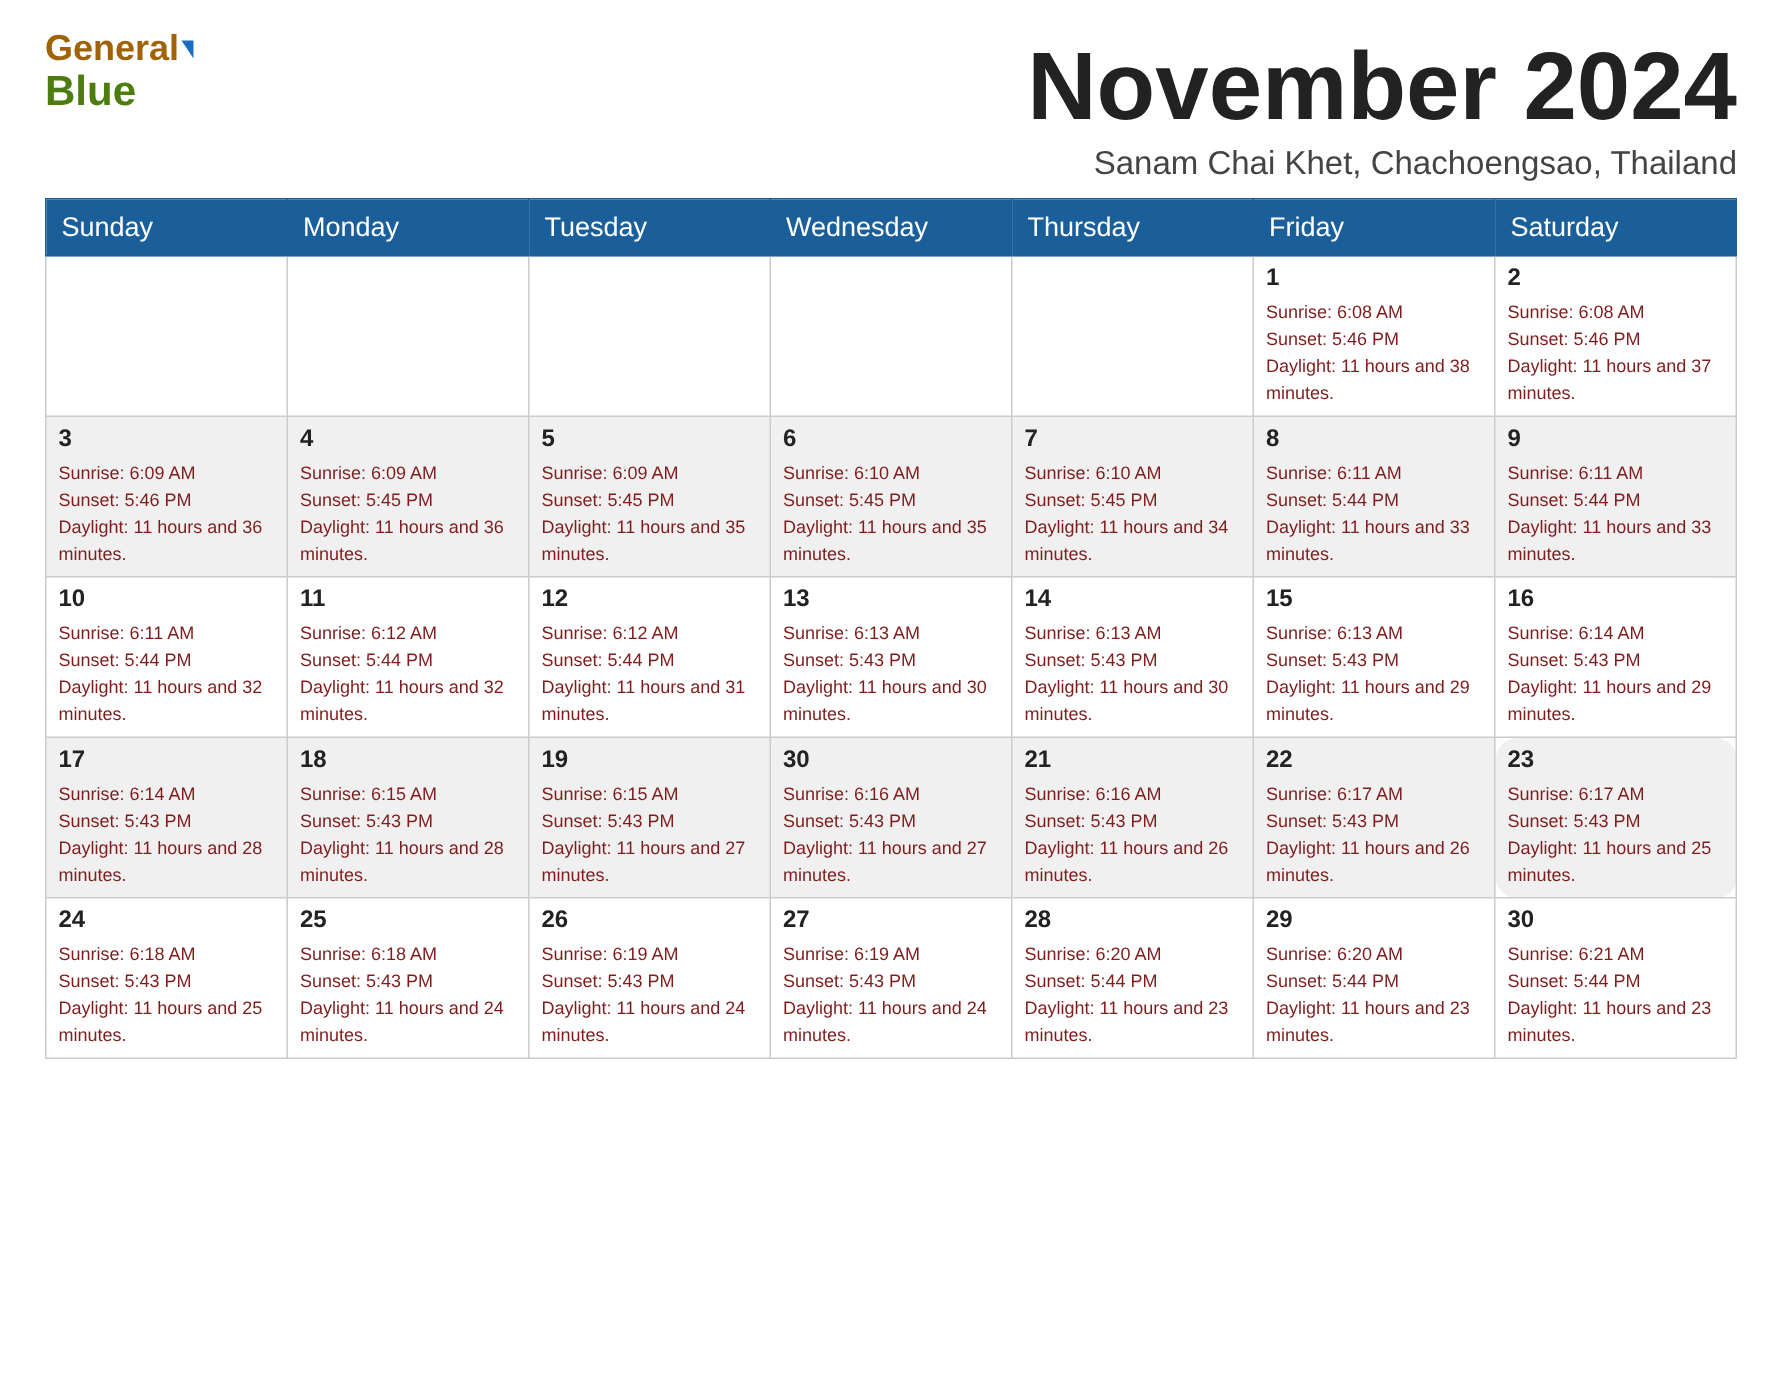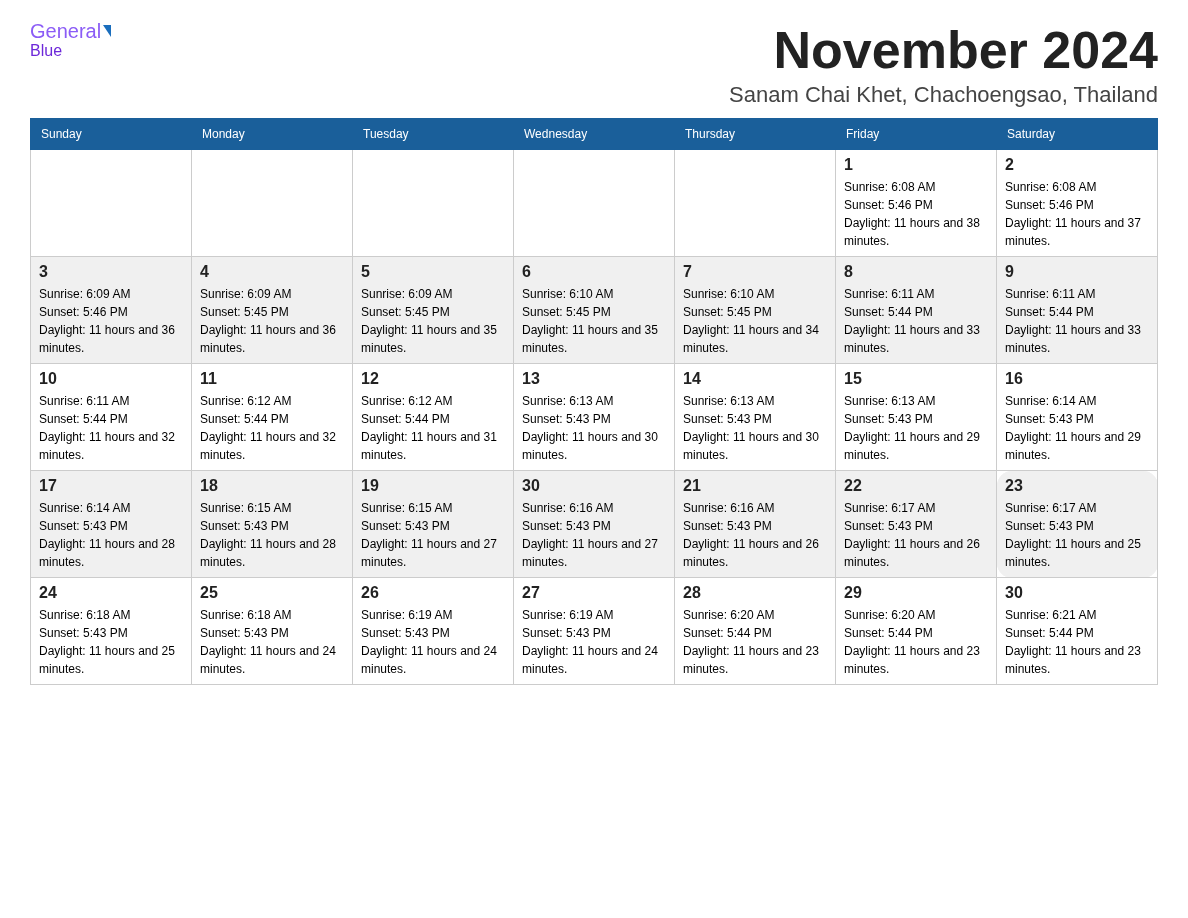--- a/index.html
+++ b/index.html
@@ -15,63 +15,63 @@
       justify-content: space-between;
       align-items: flex-start;
       margin-bottom: 10px;
     }
     .logo {
       display: flex;
       flex-direction: column;
       align-items: flex-start;
     }
     .logo-text {
-      font-size: 20px;
-      font-weight: normal;
-      color: #8b5cf6;
+      font-size: 24px;
+      font-weight: bold;
+      color: #a16207;
       line-height: 1.1;
     }
     .logo-triangle {
       display: inline-block;
       width: 0;
       height: 0;
       border-left: 8px solid transparent;
       border-right: 0px solid transparent;
       border-top: 12px solid #1a6ebd;
       margin-left: 2px;
       vertical-align: middle;
     }
     .logo-row {
       display: flex;
       align-items: center;
     }
     .title-section {
       text-align: right;
     }
     .month-title {
-      font-size: 52px;
+      font-size: 64px;
       font-weight: bold;
       color: #222;
     }
     .location-title {
       font-size: 22px;
       color: #444;
       margin-top: 2px;
     }
     .calendar {
       width: 100%;
       border-collapse: collapse;
       margin-top: 10px;
     }
     .calendar th {
       background-color: #1a5f9a;
       color: #fff;
       text-align: left;
       padding: 8px 10px;
-      font-size: 12px;
+      font-size: 18px;
       font-weight: normal;
       border: 1px solid #1a5f9a;
     }
     .calendar td {
       vertical-align: top;
       border: 1px solid #ccc;
       padding: 6px 8px;
       width: 14.28%;
       min-height: 110px;
     }
@@ -82,34 +82,34 @@
       background-color: #fff;
     }
     .day-number {
       font-size: 16px;
       font-weight: bold;
       color: #222;
       margin-bottom: 4px;
     }
     .day-info {
       font-size: 12px;
-      color: #000000;
+      color: #7f1d1d;
       line-height: 1.5;
     }
   </style>
 </head>
 <body>
 
 <div class="header-section">
   <div class="logo">
     <div class="logo-row">
       <span class="logo-text">General</span>
       <span class="logo-triangle"></span>
     </div>
-    <span class="logo-text" style="color:#6d28d9; font-size:16px; font-weight:normal;">Blue</span>
+    <span class="logo-text" style="color:#4d7c0f; font-size:28px; font-weight:bold;">Blue</span>
   </div>
   <div class="title-section">
     <div class="month-title">November 2024</div>
     <div class="location-title">Sanam Chai Khet, Chachoengsao, Thailand</div>
   </div>
 </div>
 
 <table class="calendar">
   <thead>
     <tr>

